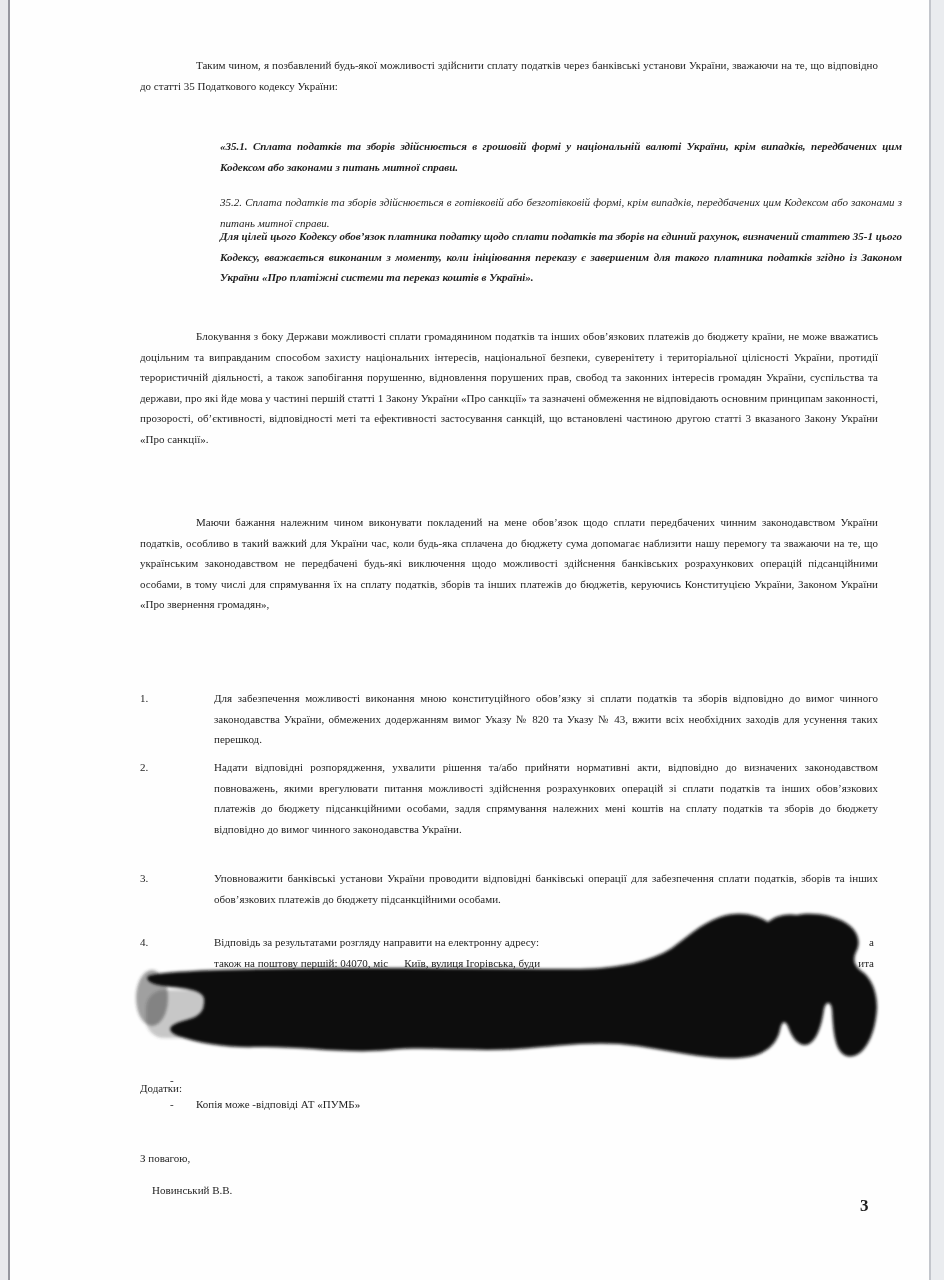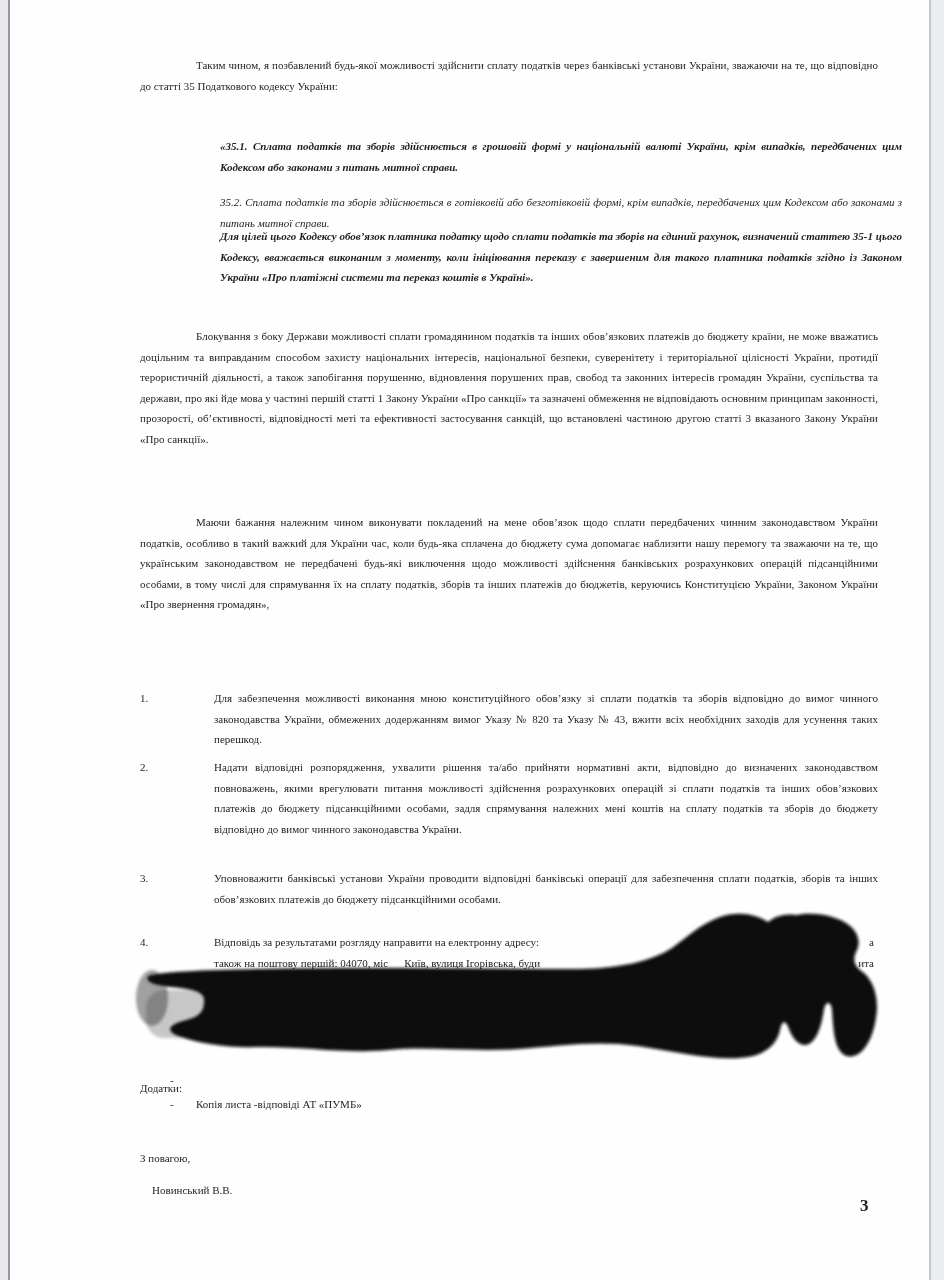--- a/index.html
+++ b/index.html
@@ -128,20 +128,20 @@
         Z"></path>
     </g>
   </svg>
 
   <div class="blk" style="top:1042px;margin-top:36px;">Додатки:</div>
   <div class="blk attach-row" style="top:1070px;">
     <span class="attach-dash">-</span>
   </div>
   <div class="blk attach-row" style="top:1094px;">
     <span class="attach-dash">-</span>
-    <span>Копія листа -відповіді АТ «ПУМБ»</span>
+    <span>Копія може -відповіді АТ «ПУМБ»</span>
   </div>
 
   <div class="blk" style="top:1148px;">З повагою,</div>
   <div class="blk" style="top:1180px;margin-left:12px;">Новинський В.В.</div>
 
   <div class="page-num">3</div>
 </div>
 
 </body></html>

